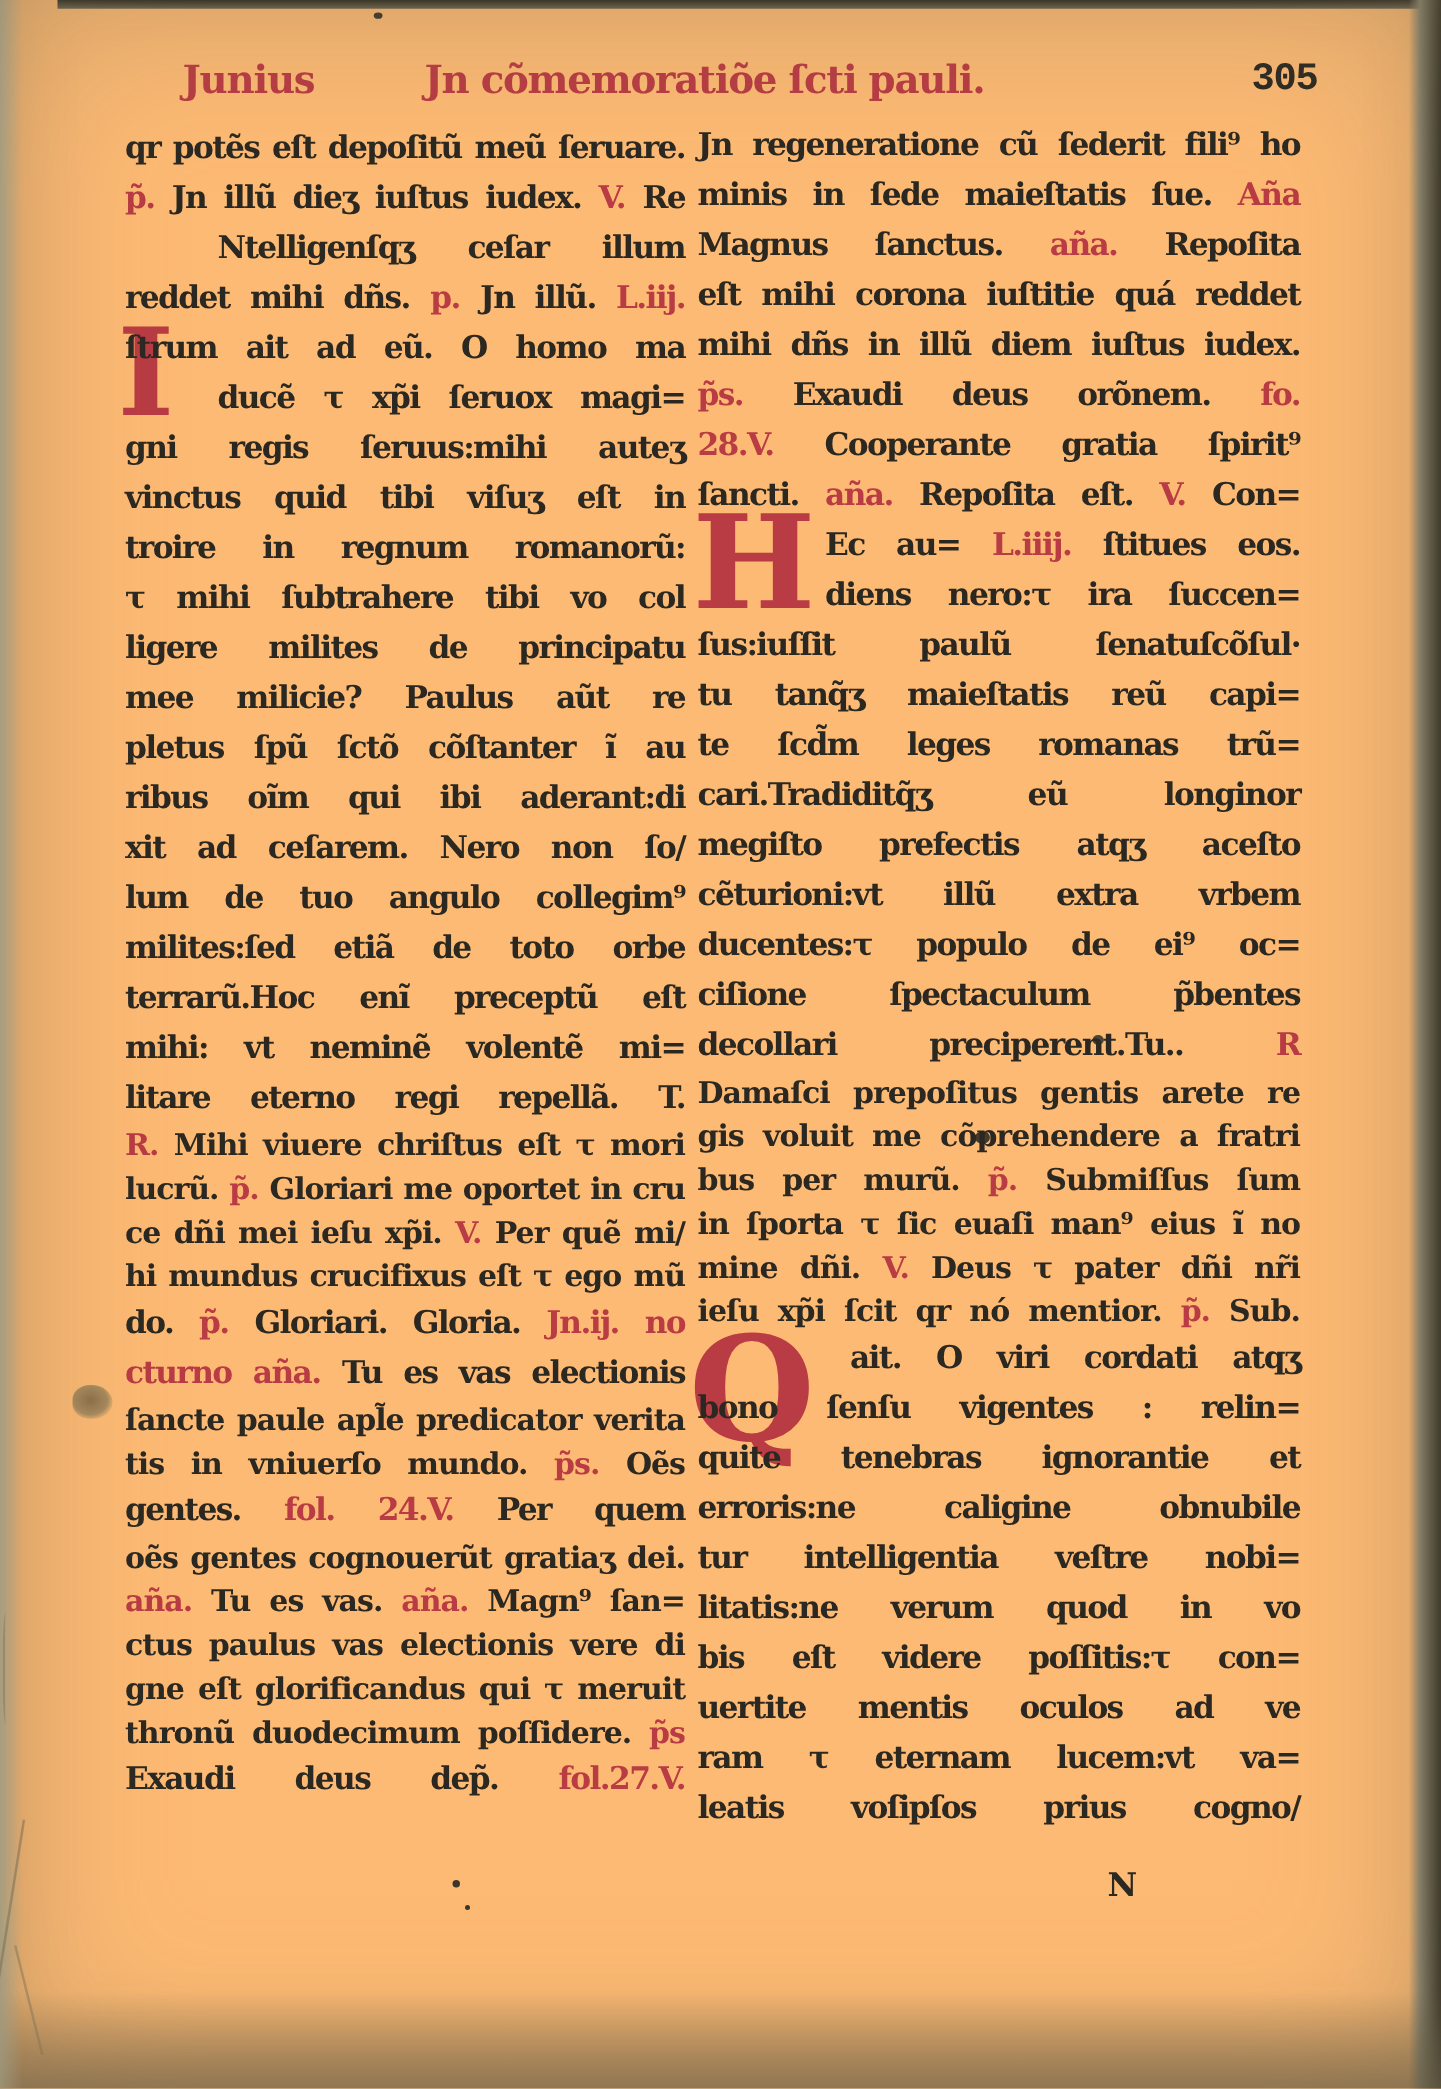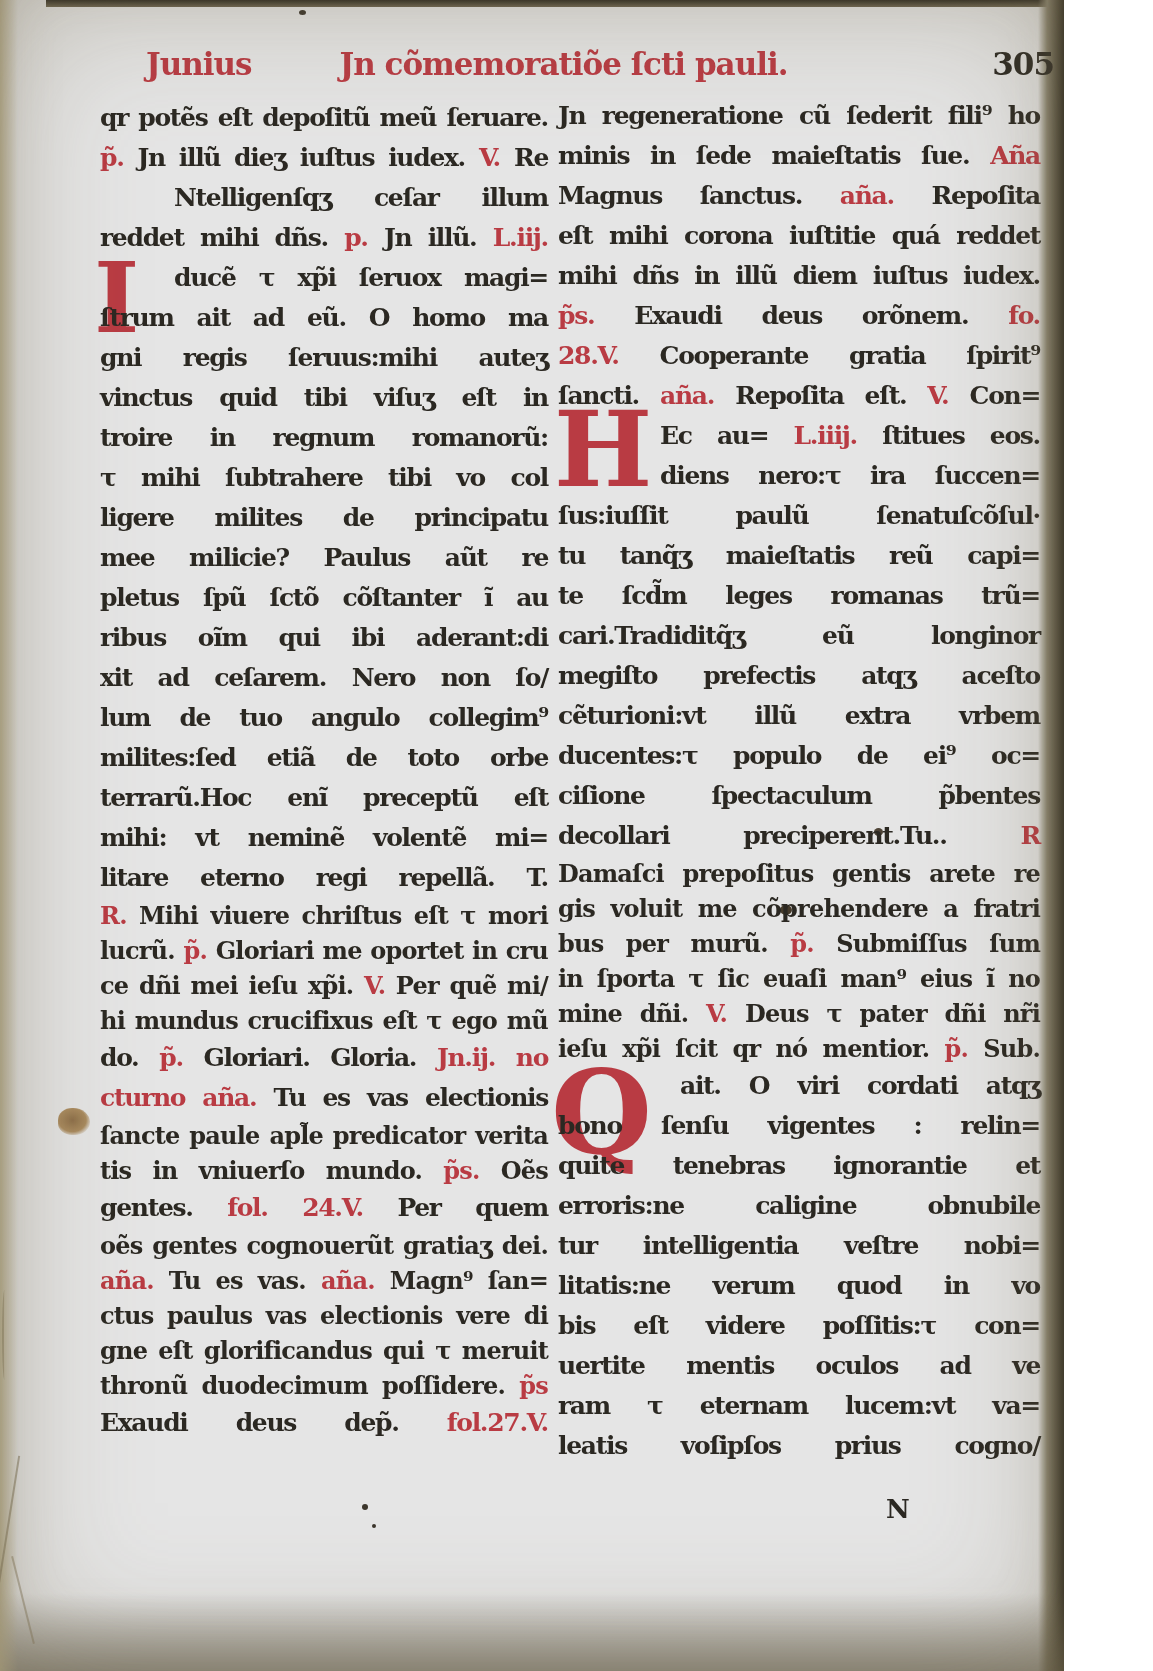--- a/index.html
+++ b/index.html
@@ -1,19 +1,19 @@
 <!DOCTYPE html>
 <html><head>
 <meta charset="utf-8">
 <style>
   html,body{margin:0;padding:0;}
   #stage{
     position:relative;
-    width:1064px;height:1671px;
-    background:#e5e5e5;
+    width:1153px;height:1671px;
+    background:#fdba74;
     overflow:hidden;
     font-family:"DejaVu Serif","DejaVu Sans",serif;
   }
   
   #paper-vignette{
     position:absolute;inset:0;
     box-shadow:inset 0 0 140px rgba(115,105,75,.38), inset 0 -30px 60px rgba(110,100,75,.25);
     pointer-events:none;
   }
   
@@ -44,21 +44,21 @@
   
   .ink{color:#2b2822;}
   .red{color:#b93b43;}
   #running-head{
     position:absolute;left:100px;top:46px;width:960px;height:50px;
     display:flex;align-items:flex-start;
     font-weight:bold;font-size:31px;letter-spacing:-1px;
   }
   #head-month{margin-left:46px;}
   #head-title{margin-left:88px;}
-  #head-page{margin-left:auto;margin-right:6px;}
+  #head-page{margin-left:auto;margin-right:6px;font-family:Liberation Mono, monospace;}
   .col{position:absolute;}
   #col-left{left:100px;top:98px;width:448px;}
   #col-right{left:558px;top:96px;width:482px;}
   .line{
     text-align:justify;text-align-last:justify;
     font-weight:bold;white-space:nowrap;
   }
   .line.big{font-size:25px;line-height:40px;letter-spacing:-1.3px;word-spacing:-1px;}
   .line.small{font-size:24px;line-height:35px;letter-spacing:-.8px;word-spacing:-1px;}
   .line.ind1{padding-left:74px;}
@@ -103,22 +103,22 @@
 
   <div id="cap-i" class="dropcap">I</div>
   <div id="cap-h" class="dropcap">H</div>
   <div id="cap-q" class="dropcap">Q</div>
 
   <div id="col-left" class="col">
       <div class="line big"><span class="ink">qr potẽs eſt depoſitũ meũ ſeruare.</span></div>
       <div class="line big"><span class="red">p̃.</span> <span class="ink">Jn illũ dieʒ iuſtus iudex.</span> <span class="red">V.</span> <span class="ink">Re</span></div>
       <div class="line big ind1"><span class="ink">Ntelligenſqʒ ceſar illum</span></div>
       <div class="line big"><span class="ink">reddet mihi dñs.</span> <span class="red">p.</span> <span class="ink">Jn illũ.</span> <span class="red">L.iij.</span></div>
+      <div class="line big"><span class="ink">ſtrum ait ad eũ. O homo ma</span></div>
       <div class="line big ind1"><span class="ink">ducẽ τ xp̃i ſeruox magi=</span></div>
-      <div class="line big"><span class="ink">ſtrum ait ad eũ. O homo ma</span></div>
       <div class="line big"><span class="ink">gni regis ſeruus:mihi auteʒ</span></div>
       <div class="line big"><span class="ink">vinctus quid tibi viſuʒ eſt in</span></div>
       <div class="line big"><span class="ink">troire in regnum romanorũ:</span></div>
       <div class="line big"><span class="ink">τ mihi ſubtrahere tibi vo col</span></div>
       <div class="line big"><span class="ink">ligere milites de principatu</span></div>
       <div class="line big"><span class="ink">mee milicie? Paulus aũt re</span></div>
       <div class="line big"><span class="ink">pletus ſpũ ſctõ cõſtanter ĩ au</span></div>
       <div class="line big"><span class="ink">ribus oĩm qui ibi aderant:di</span></div>
       <div class="line big"><span class="ink">xit ad ceſarem. Nero non ſo/</span></div>
       <div class="line big"><span class="ink">lum de tuo angulo collegim⁹</span></div>

